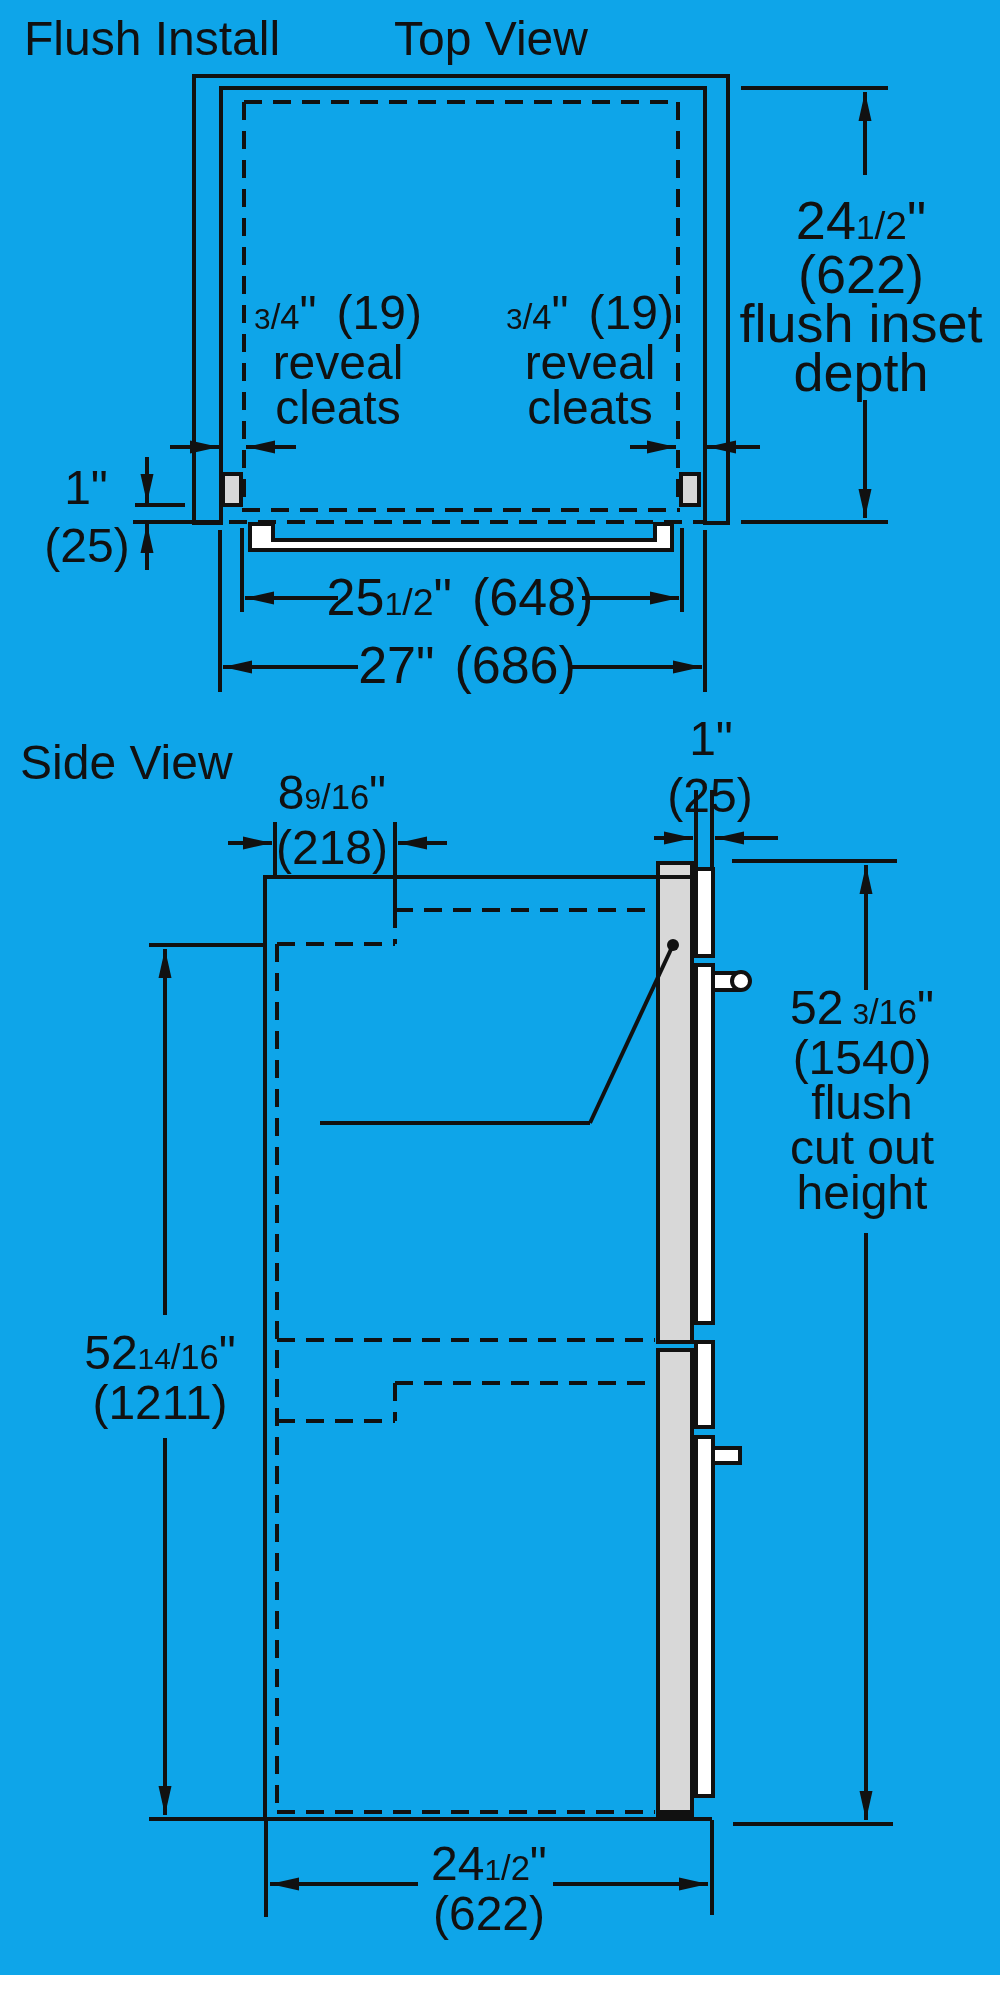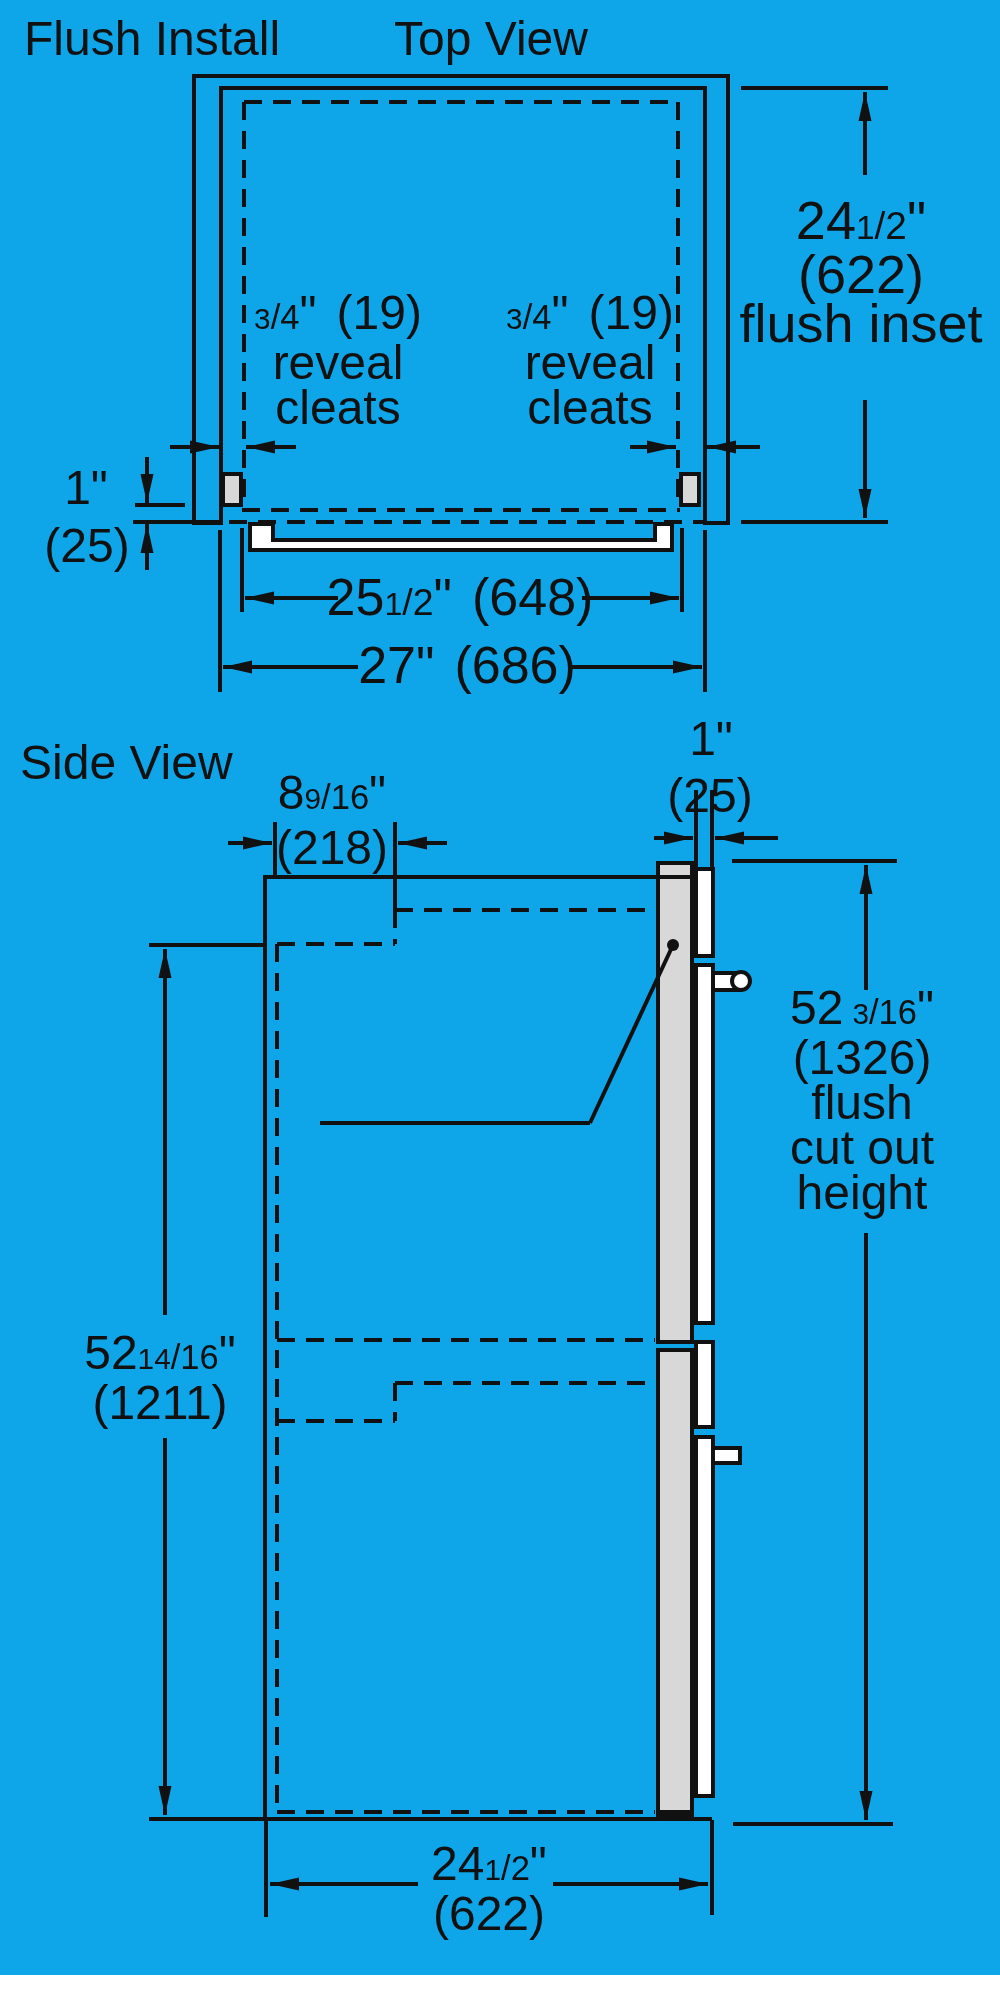--- a/index.html
+++ b/index.html
@@ -178,20 +178,21 @@
     <span>Top View</span>
   </div>
   <div class="t" style="left:20px;top:739px;">
     <span>Side View</span>
   </div>
 
   <div class="t c ctr big lh49" style="left:861px;top:196px;">
     <div><span>24</span><sup>1</sup><span class="den">/2</span><span>"</span></div>
     <div>(622)</div>
     <div>flush inset</div>
+    <div>depth</div>
   </div>
 
   <div class="t c ctr lh45" style="left:338px;top:290px;">
     <div><sup>3</sup><span class="den">/4</span><span>"</span><span class="gap">(19)</span></div>
     <div>reveal</div>
     <div>cleats</div>
   </div>
   <div class="t c ctr lh45" style="left:590px;top:290px;">
     <div><sup>3</sup><span class="den">/4</span><span>"</span><span class="gap">(19)</span></div>
     <div>reveal</div>
@@ -222,21 +223,21 @@
 
   <div class="t c" style="left:711px;top:715px;">
     <span>1"</span>
   </div>
   <div class="t c" style="left:710px;top:772px;">
     <span>(25)</span>
   </div>
 
   <div class="t c ctr lh45" style="left:862px;top:985px;">
     <div><span>52</span><sup class="supgap">3</sup><span class="den">/16</span><span>"</span></div>
-    <div>(1326)</div>
+    <div>(1540)</div>
     <div>flush</div>
     <div>cut out</div>
     <div>height</div>
   </div>
 
   <div class="t c ctr lh45" style="left:160px;top:1330px;">
     <div><span>52</span><sup>14</sup><span class="den">/16</span><span>"</span></div>
     <div>(1211)</div>
   </div>
 

